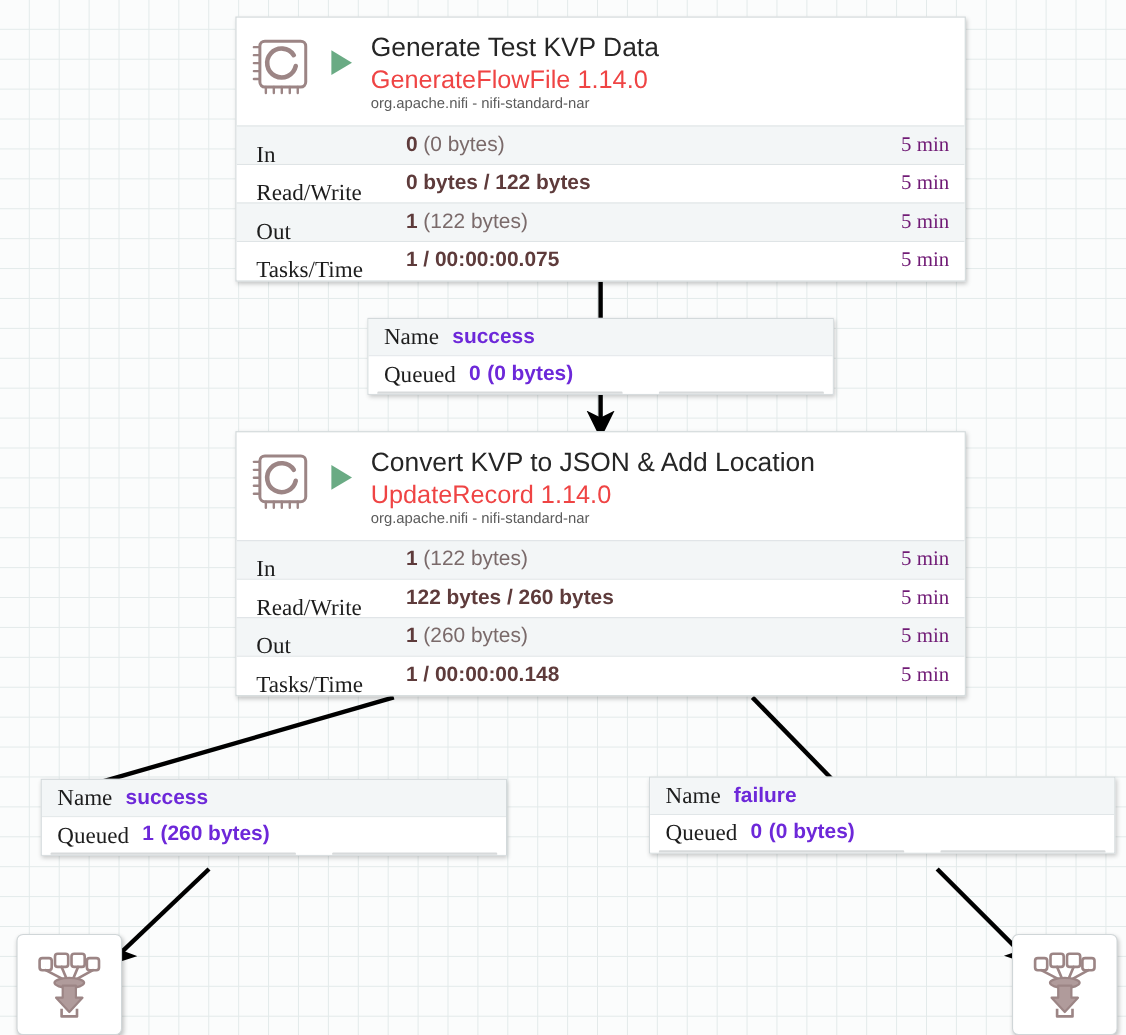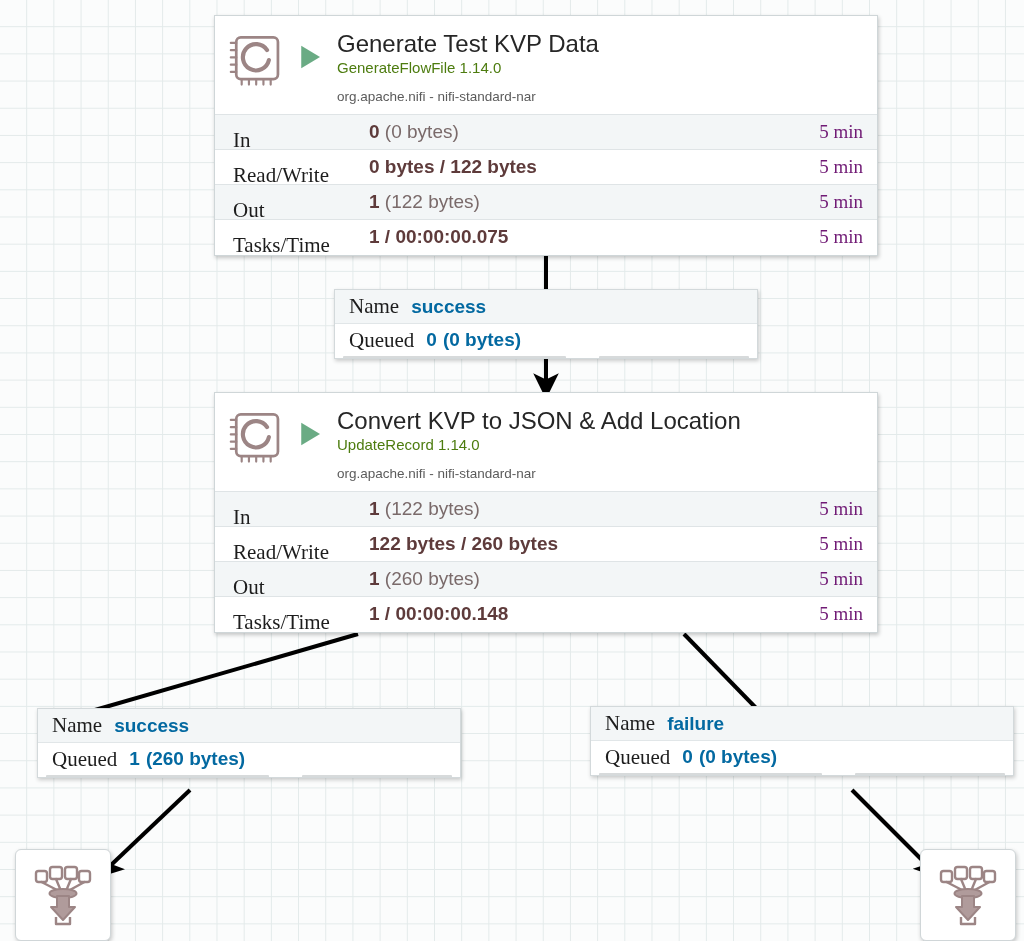--- a/index.html
+++ b/index.html
@@ -66,31 +66,31 @@
     margin-top: 2px;
     min-width: 0;
   }
   .proc-name {
     font-size: 24px;
     color: #262626;
     line-height: 1.15;
     white-space: nowrap;
   }
   .proc-type {
-    font-size: 15px;
-    color: #4d7c0f;
+    font-size: 23px;
+    color: #ef4444;
     line-height: 1.2;
     margin-top: 1px;
     white-space: nowrap;
   }
   .proc-bundle {
     font-size: 13.5px;
     color: #5b5b5b;
     line-height: 1.2;
-    margin-top: 12px;
+    margin-top: 0;
     white-space: nowrap;
   }
 
   .stat-row {
     display: flex;
     align-items: center;
     height: 35px;
     border-top: 1px solid #dfe4e6;
     padding: 0 14px 0 18px;
     box-sizing: border-box;
@@ -149,21 +149,21 @@
     box-sizing: border-box;
   }
   .conn-key {
     font-family: "Liberation Serif", serif;
     font-size: 21px;
     color: #1d1d1d;
     margin-right: 12px;
   }
   .conn-val {
     font-size: 19px;
-    color: #0369a1;
+    color: #6d28d9;
     font-weight: bold;
   }
   .conn-bars {
     display: flex;
     padding: 0 8px 0 8px;
     gap: 0;
     height: 10px;
     align-items: flex-start;
     background: #ffffff;
   }

